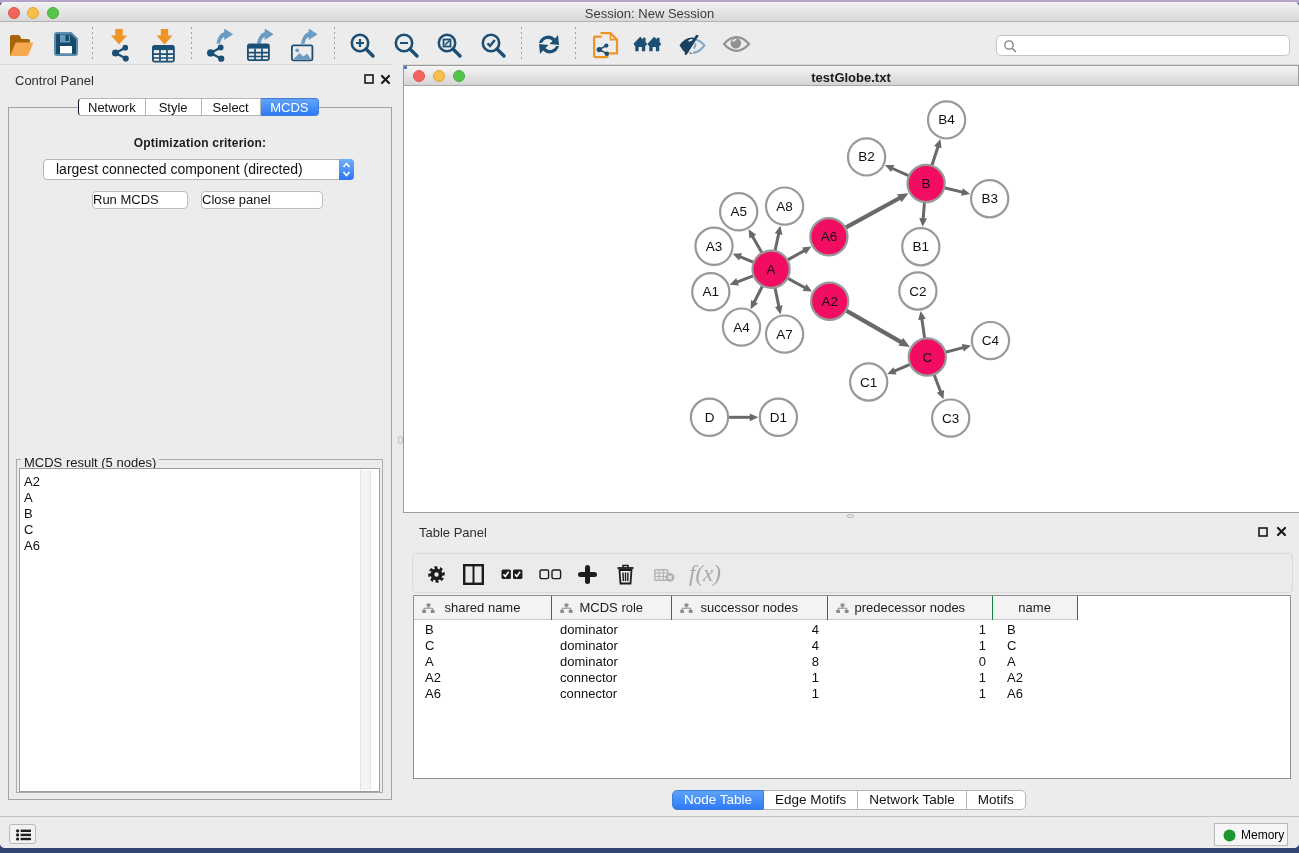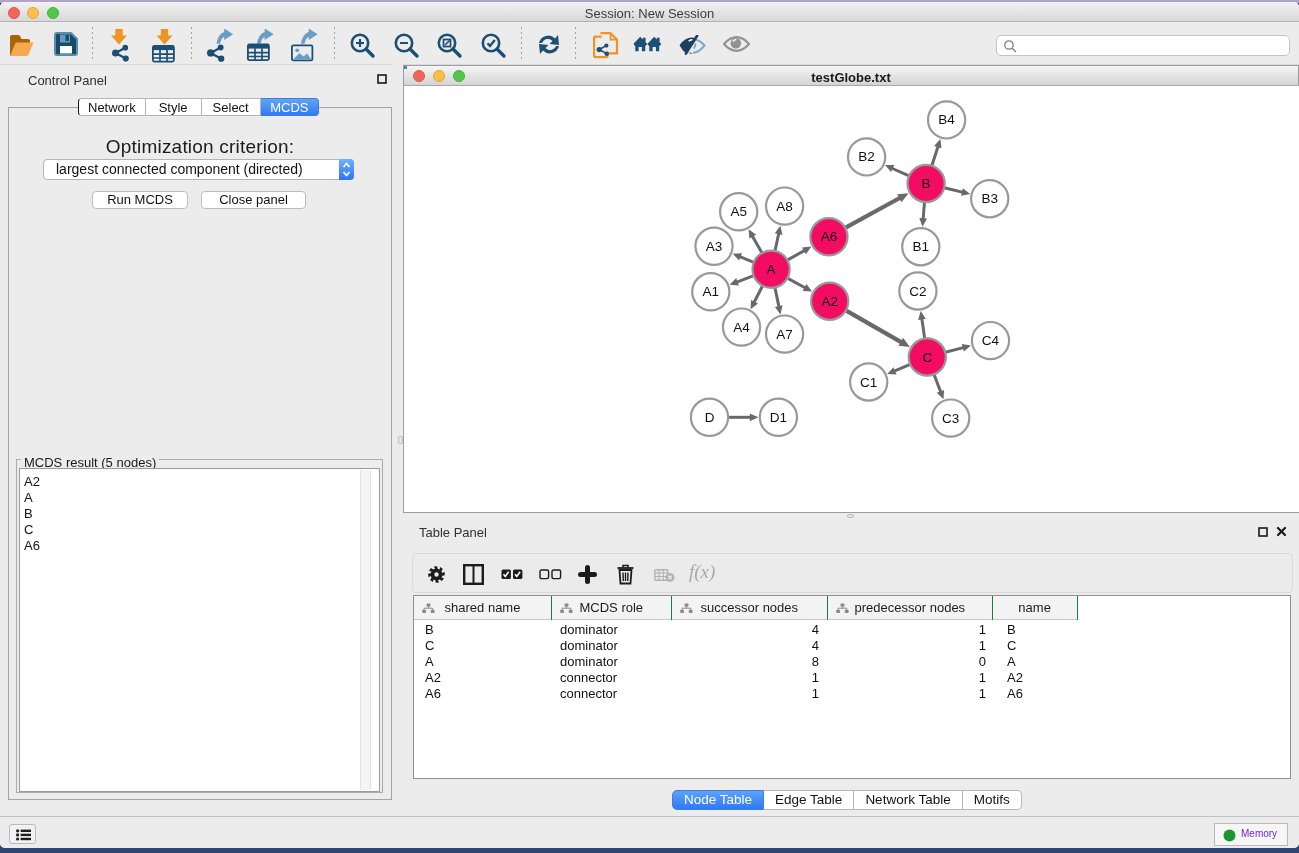--- a/index.html
+++ b/index.html
@@ -9,34 +9,34 @@
 #deskTop { left:0; top:0; width:1299px; height:3px; background:#b4a3c8; }
 #appwin { left:0; top:2px; width:1299px; height:846px; background:#ececec; border-radius:5px 5px 5px 5px; overflow:hidden; }
 
 #titlebar { left:0; top:0; width:1299px; height:20px; background:linear-gradient(#f2f2f2,#d8d8d8); border-bottom:1px solid #b3b3b3; }
 .tl { position:absolute; width:12px; height:12px; border-radius:50%; top:5px; }
 #title { left:0; width:100%; text-align:center; top:4px; font-size:13px; color:#3c3c3c; }
 
 #toolbar { left:0; top:21px; width:1299px; height:42px; background:#ececec; border-bottom:1px solid #d9d9d9; }
 .tsep { position:absolute; top:4px; height:34px; width:1px; background-image:linear-gradient(#9f9f9f 40%, transparent 40%); background-size:1px 5px; }
 
-#cpHead { left:16px; top:62px; width:392px; height:32px; }
+#cpHead { left:3px; top:62px; width:392px; height:32px; }
 #cpTitle { left:12px; top:9px; font-size:13px; color:#303030; }
 #cpBox { left:8px; top:105px; width:384px; height:693px; border:1px solid #a3a3a3; background:#ececec; }
 .tabrow { position:absolute; top:96px; left:78px; height:18px; display:flex; font-size:13px; }
 .tab { background:#fff; border:1px solid #b5b5b5; border-left:none; padding:0 9px; line-height:17px; color:#111; }
 .tab.first { border-left:1px solid #0f172a; border-radius:4px 0 0 4px; }
 .tab.last { border-radius:0 4px 4px 0; }
 .tab.sel { background:linear-gradient(#62a4f9,#2e7bf6); color:#fff; border-color:#3c7ddd; }
-#optLabel { left:9px; top:134px; width:382px; text-align:center; font-size:19px; letter-spacing:0.2px; color:#1c1c1c; }
+#optLabel { left:9px; top:134px; width:382px; text-align:center; font-size:12px; letter-spacing:0.2px; color:#1c1c1c;font-weight:bold; }
 #combo { left:43px; top:157px; width:311px; height:21px; background:#fff; border:1px solid #b4b4b4; border-radius:4px; font-size:14px; color:#111; line-height:19px; padding-left:12px; }
 #comboBtn { right:-1px; top:-1px; width:15px; height:21px; border-radius:0 4px 4px 0; background:linear-gradient(#6fb0fb,#2d75f3); }
 #runBtn { left:92px; top:189px; width:96px; height:18px; }
-#closeBtn { left:201px; top:189px; width:105px; height:18px; }
-.mbtn { background:#fff; border:1px solid #bdbdbd; border-radius:4px; font-size:13px; color:#111; text-align:center; line-height:16px; }
+#closeBtn { left:201px; top:189px; width:122px; height:18px; }
+.mbtn { background:#fff; border:1px solid #bdbdbd; border-radius:4px; font-size:13px; color:#111; text-align:left; line-height:16px; }
 #groupBox { left:16px; top:457px; width:367px; height:334px; border:1px solid #ababab; }
 #groupLabel { left:21px; top:453px; background:#ececec; padding:0 3px; font-size:13px; color:#1a1a1a; }
 #listBox { left:19px; top:466px; width:361px; height:324px; background:#fff; border:1px solid #9c9c9c; font-size:13px; color:#111; padding:5px 0 0 4px; line-height:16px; }
 #listScroll { right:8px; top:1px; bottom:1px; width:11px; background:#f4f4f4; border-left:1px solid #e3e3e3; border-right:1px solid #e3e3e3; }
 
 #vsplit { left:392px; top:62px; width:11px; height:751px; background:#ececec; }
 
 #netwin { left:403px; top:63px; width:896px; height:448px; }
 #netTitle { left:0; top:0; width:896px; height:21px; background:linear-gradient(#f5f5f5,#d4d4d4); border:1px solid #9c9c9c; border-bottom:1px solid #a8a8a8; border-radius:1px 1px 0 0; }
 #netName { left:0; width:100%; text-align:center; top:4px; font-size:13px; color:#1a1a1a; font-weight:bold; }
@@ -53,21 +53,21 @@
 .trow { position:absolute; left:0; width:877px; height:16px; font-size:13px; color:#111; }
 .cell { position:absolute; top:0; }
 .num { text-align:right; }
 .btabs { position:absolute; top:788px; left:672px; height:20px; display:flex; font-size:13.5px; }
 .btab { background:#fff; border:1px solid #b5b5b5; border-left:none; padding:0 11px; line-height:18px; color:#111; }
 .btab.first { border-left:1px solid #b5b5b5; border-radius:5px 0 0 5px; }
 .btab.last { border-radius:0 5px 5px 0; }
 .btab.sel { background:linear-gradient(#5ea2f8,#2d7af6); color:#fff; border-color:#3c7ddd; }
 
 #statusbar { left:0; top:814px; width:1299px; height:32px; background:#ececec; border-top:1px solid #c2c2c2; }
-#memBtn { left:1214px; top:821px; width:74px; height:23px; background:#f6f6f6; border:1px solid #b9b9b9; font-size:10px; color:#6d28d9; }
+#memBtn { left:1214px; top:821px; width:74px; height:23px; background:#f6f6f6; border:1px solid #b9b9b9; font-size:12px; color:#000000; }
 #listIconBtn { left:9px; top:822px; width:27px; height:20px; background:#f2f2f2; border:1px solid #b9b9b9; border-radius:3px; }
 </style>
 </head>
 <body>
 <div class="abs" id="deskTop"></div>
 <div class="abs" id="appwin">
   <div class="abs" id="titlebar">
     <div class="tl" style="left:8px; background:#f2655c; border:1px solid #dd564e;"></div>
     <div class="tl" style="left:27px; background:#f6c04b; border:1px solid #e0a63a;"></div>
     <div class="tl" style="left:47px; background:#53c64a; border:1px solid #48ad41;"></div>
@@ -419,21 +419,21 @@
           <line x1="1" y1="7.5" x2="13.8" y2="7.5"></line>
           <line x1="5" y1="1" x2="5" y2="11"></line>
           <line x1="9.4" y1="1" x2="9.4" y2="11"></line>
         </g>
 <circle cx="16" cy="8.4" r="4.4" fill="#b3b3b3"></circle>
 <g stroke="#ebebeb" stroke-width="1.3">
           <line x1="14.3" y1="6.7" x2="17.7" y2="10.1"></line>
           <line x1="17.7" y1="6.7" x2="14.3" y2="10.1"></line>
         </g>
 </svg>
-      <div class="abs" style="left:276px;top:7px;font-family:'Liberation Serif',serif;font-style:italic;font-size:19px;color:#a8a8a8;">f(x)</div>
+      <div class="abs" style="left:276px;top:7px;font-family:'Liberation Serif',serif;font-style:italic;font-size:23px;color:#a8a8a8;">f(x)</div>
   </div>
   <div class="abs" id="tableBox">
     <div class="abs" id="thead">
       <div class="th" style="left:0px;width:138px">
           <svg class="abs" style="left:8px;top:7px" width="13" height="11" viewBox="0 0 13 11">
             <g fill="#8a8a8a">
               <rect x="4.6" y="0.5" width="3.8" height="3.2" rx="0.8"></rect>
               <rect x="0.2" y="6.8" width="3.8" height="3.2" rx="0.8"></rect>
               <rect x="8.8" y="6.8" width="3.8" height="3.2" rx="0.8"></rect>
             </g>
@@ -529,21 +529,21 @@
       <div class="trow" style="top:90px">
 <div class="cell" style="left:11px">A6</div>
 <div class="cell" style="left:146px">connector</div>
 <div class="cell num" style="left:257px;width:148px">1</div>
 <div class="cell num" style="left:414px;width:158px">1</div>
 <div class="cell" style="left:593px">A6</div>
 </div>
   </div>
   <div class="btabs">
     <div class="btab first sel">Node Table</div>
-      <div class="btab">Edge Table</div>
+      <div class="btab">Edge Motifs</div>
       <div class="btab">Network Table</div>
       <div class="btab last">Motifs</div>
   </div>
   <div class="abs" id="statusbar"></div>
   <div class="abs" id="listIconBtn">
       <svg class="abs" style="left:6px;top:4px" width="15" height="12" viewBox="0 0 15 12">
         <g fill="#1e1e1e">
           <circle cx="1.6" cy="1.8" r="1.6"></circle>
           <circle cx="1.6" cy="5.9" r="1.6"></circle>
           <circle cx="1.6" cy="10" r="1.6"></circle>

